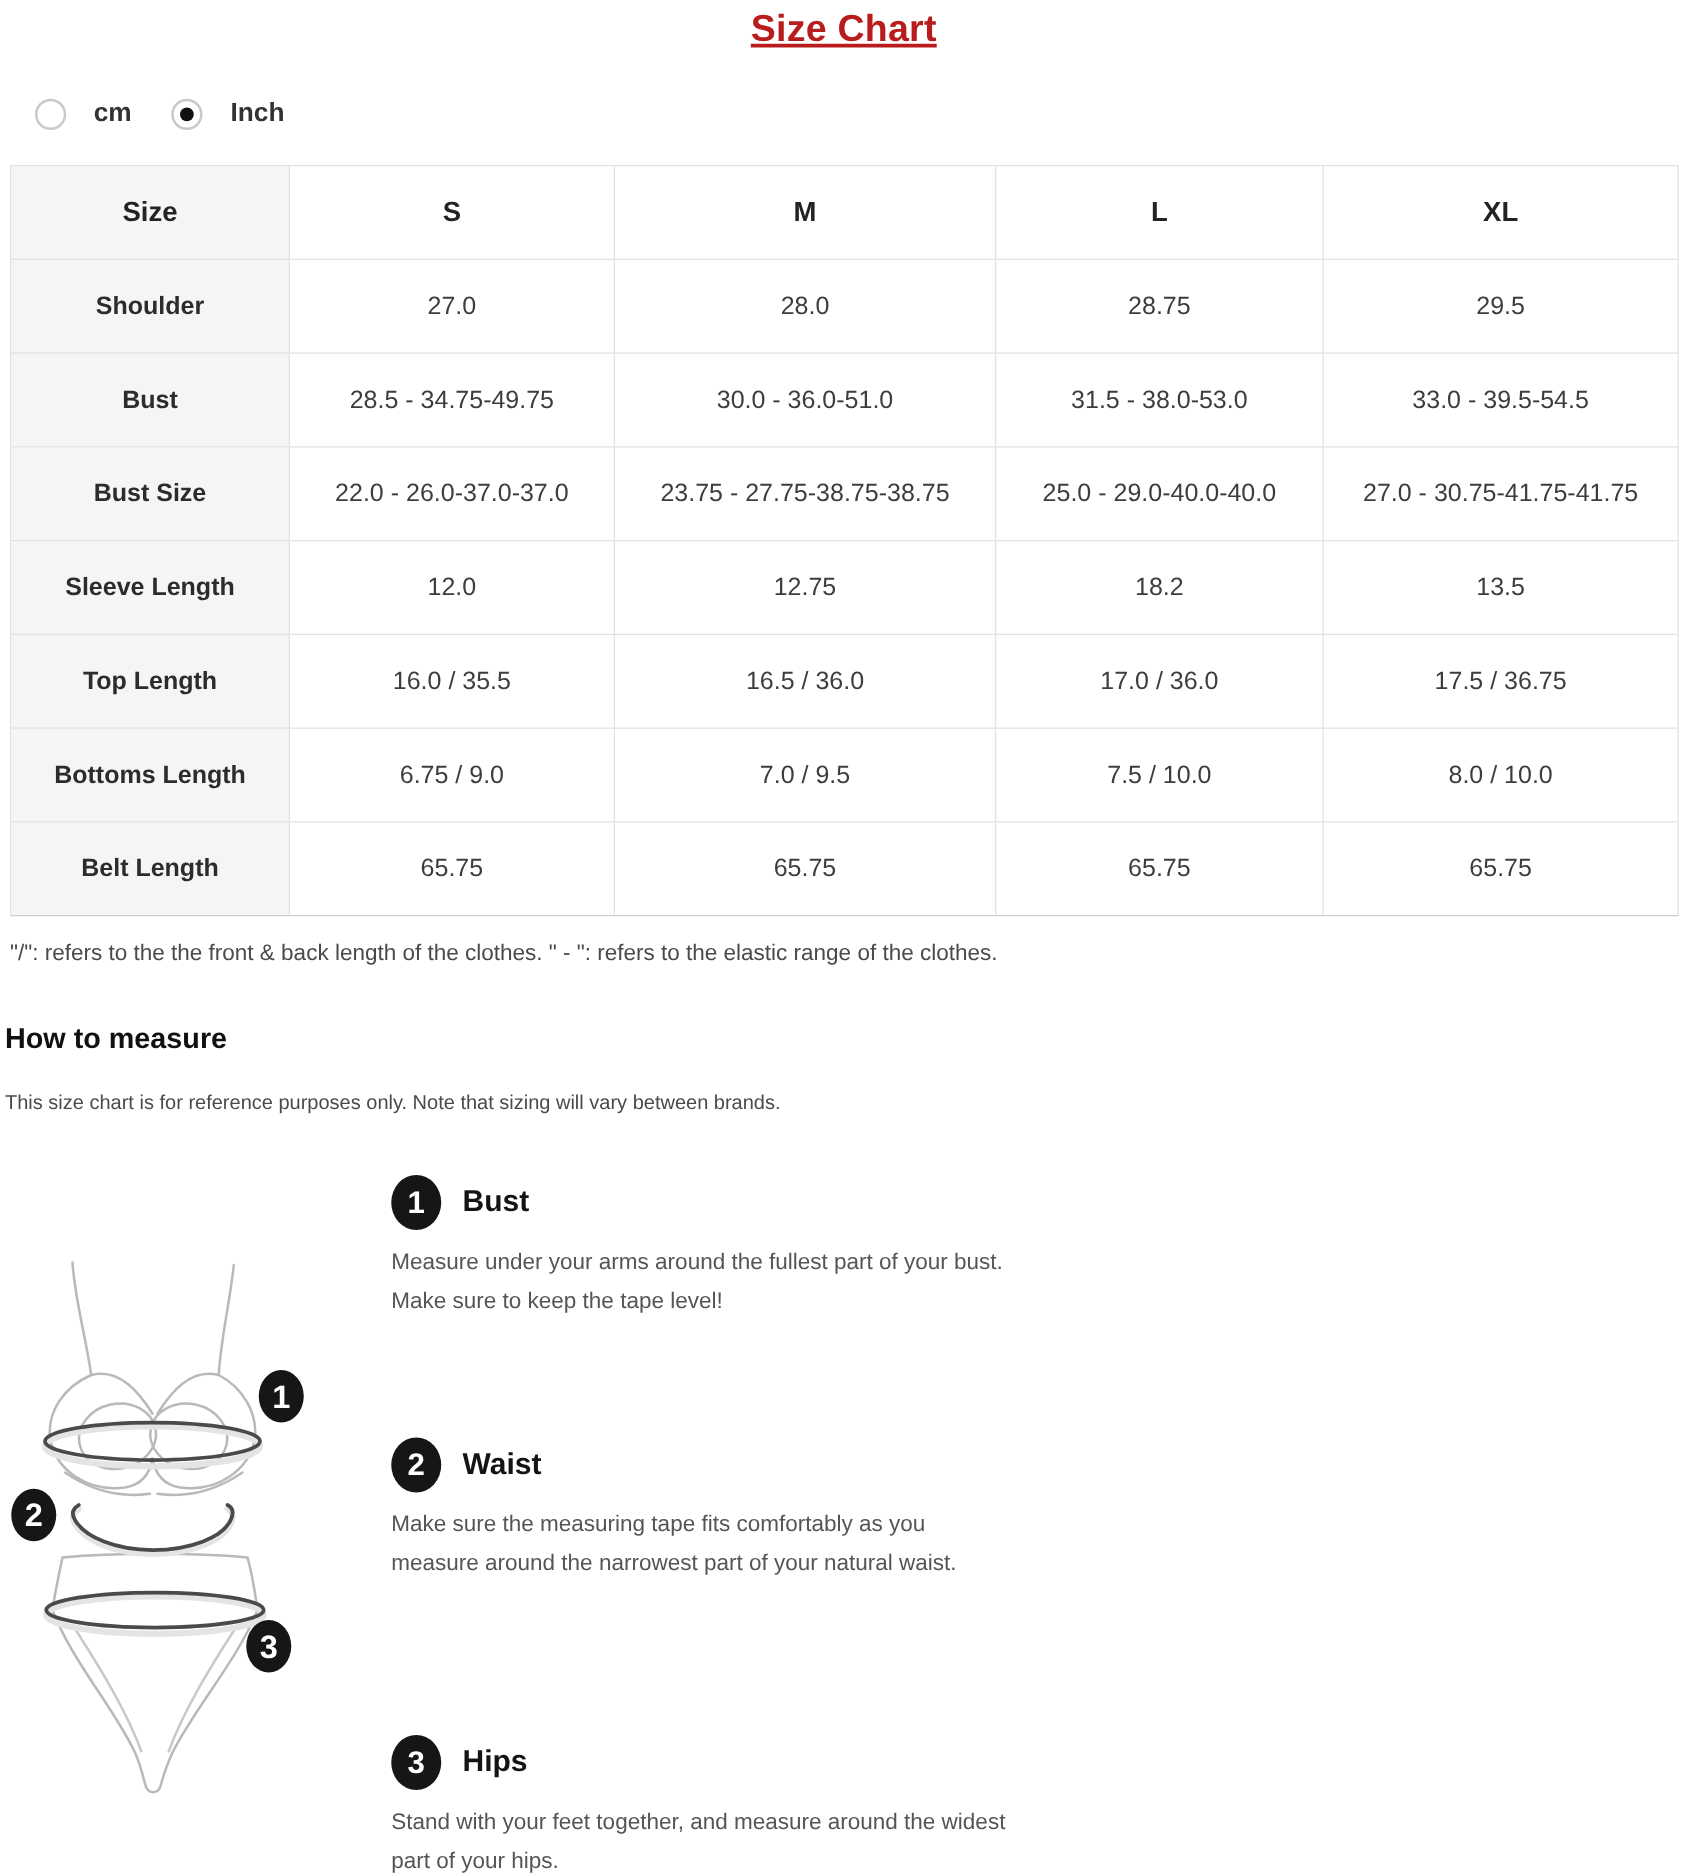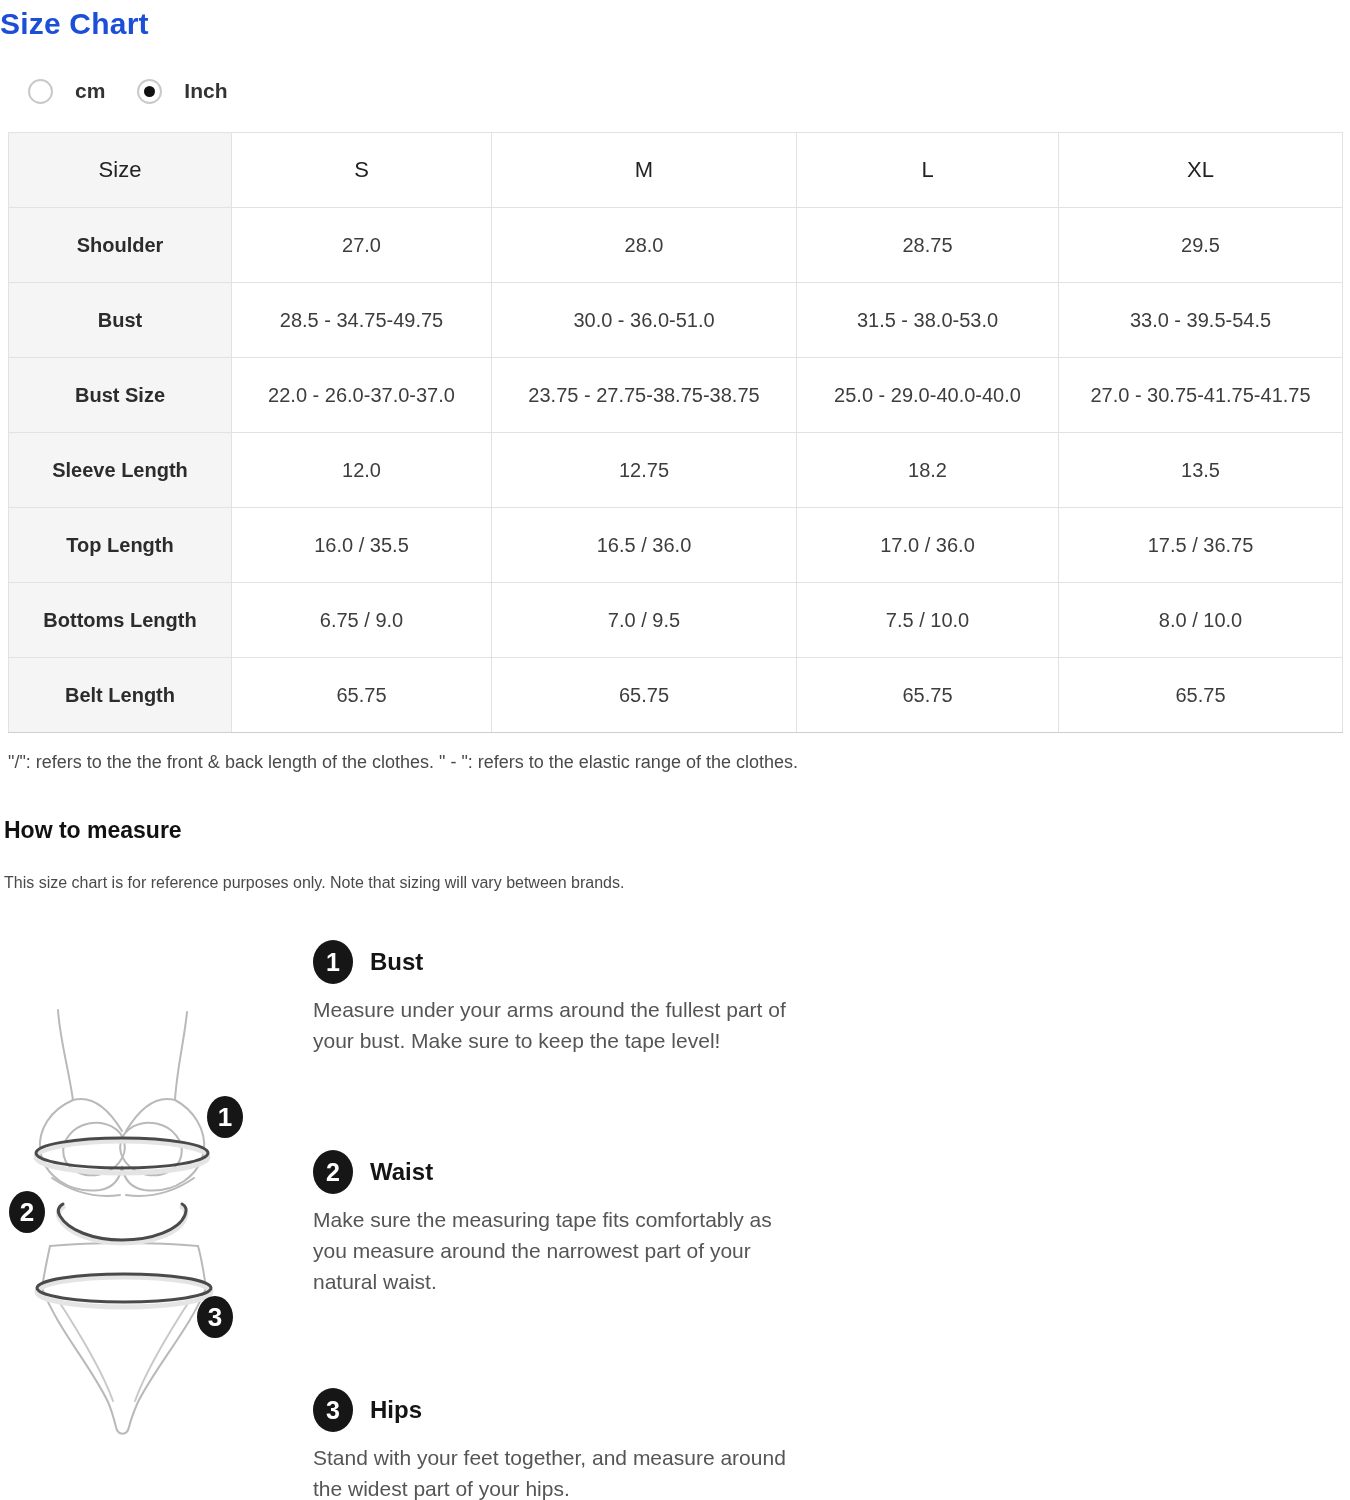--- a/index.html
+++ b/index.html
@@ -2,22 +2,22 @@
 <html><head>
 <meta charset="utf-8">
 <style>
   * { margin:0; padding:0; box-sizing:border-box; }
   html,body { background:#ffffff; }
   body {
     width:1350px; height:1500px; overflow:hidden; position:relative;
     font-family:"Liberation Sans","DejaVu Sans",sans-serif; color:#333;
   }
   .page-title {
-    margin-top:6px; text-align:left; font-size:30px; line-height:36px;
-    font-weight:bold; color:#1d4ed8; letter-spacing:0.2px;
+    margin-top:6px; text-align:center; font-size:30px; line-height:36px;
+    font-weight:bold; color:#b91c1c; letter-spacing:0.2px;text-decoration:underline;
   }
   .radio-row { margin:36px 0 0 28px; display:flex; align-items:center; height:26px; }
   .radio-group { display:flex; align-items:center;font-weight:bold; }
   .radio-group + .radio-group { margin-left:32px; }
   .radio {
     width:25px; height:25px; border:2px solid #c9c9c9; border-radius:50%;
     background:#fff; position:relative; flex:0 0 auto; cursor:pointer;
   }
   .radio.selected::after {
     content:""; position:absolute; left:5px; top:5px; right:5px; bottom:5px;
@@ -26,21 +26,21 @@
   .radio-label { margin-left:22px; font-size:21px; color:#333; }
 
   table.size-table {
     border-collapse:collapse; table-layout:fixed;
     width:1334px; margin:28px 8px 0 8px;
   }
   .size-table th, .size-table td {
     border:1px solid #e2e2e2; height:75px; text-align:center;
     vertical-align:middle; padding:0 6px;
   }
-  .size-table thead th { font-size:22px; font-weight:normal; color:#232323; background:#fff; }
+  .size-table thead th { font-size:22px; font-weight:bold; color:#232323; background:#fff; }
   .size-table .head-col { background:#f5f5f5; }
   .size-table td.row-label {
     background:#f5f5f5; font-size:20px; font-weight:bold; color:#2c2c2c;
   }
   .size-table td.value { font-size:20px; color:#3d3d3d; }
   .size-table tr:last-child td { border-bottom-color:#cfcfcf; }
 
   .footnote { margin:18px 8px 0 8px; font-size:18px; line-height:22px; color:#4a4a4a; }
   .h2 { margin:44px 0 12px 4px; font-size:23px; line-height:27px; font-weight:bold; color:#111; }
   .intro { margin:28px 0 0 4px; font-size:16px; line-height:22px; color:#4a4a4a; }
@@ -50,21 +50,21 @@
 
   .step { position:absolute; left:313px; width:500px; }
   .step-1 { top:38px; } .step-2 { top:248px; } .step-3 { top:486px; }
   .step-head { display:flex; align-items:center; }
   .badge {
     width:40px; height:44px; border-radius:50%; background:#161616; color:#fff;
     font-size:25px; font-weight:bold; display:flex; align-items:center;
     justify-content:center; flex:0 0 auto;
   }
   .step-title { margin-left:17px; font-size:24px; font-weight:bold; color:#141414; }
-  .step-desc { margin-top:10px; width:492px; font-size:21px; line-height:31px; color:#555; }
+  .step-desc { margin-top:10px; width:492px; font-size:18px; line-height:31px; color:#555; }
 </style>
 </head>
 <body>
 
 <div class="page-title">Size Chart</div>
 
 <div class="radio-row">
   <div class="radio-group">
     <span class="radio"></span>
     <span class="radio-label">cm</span>

